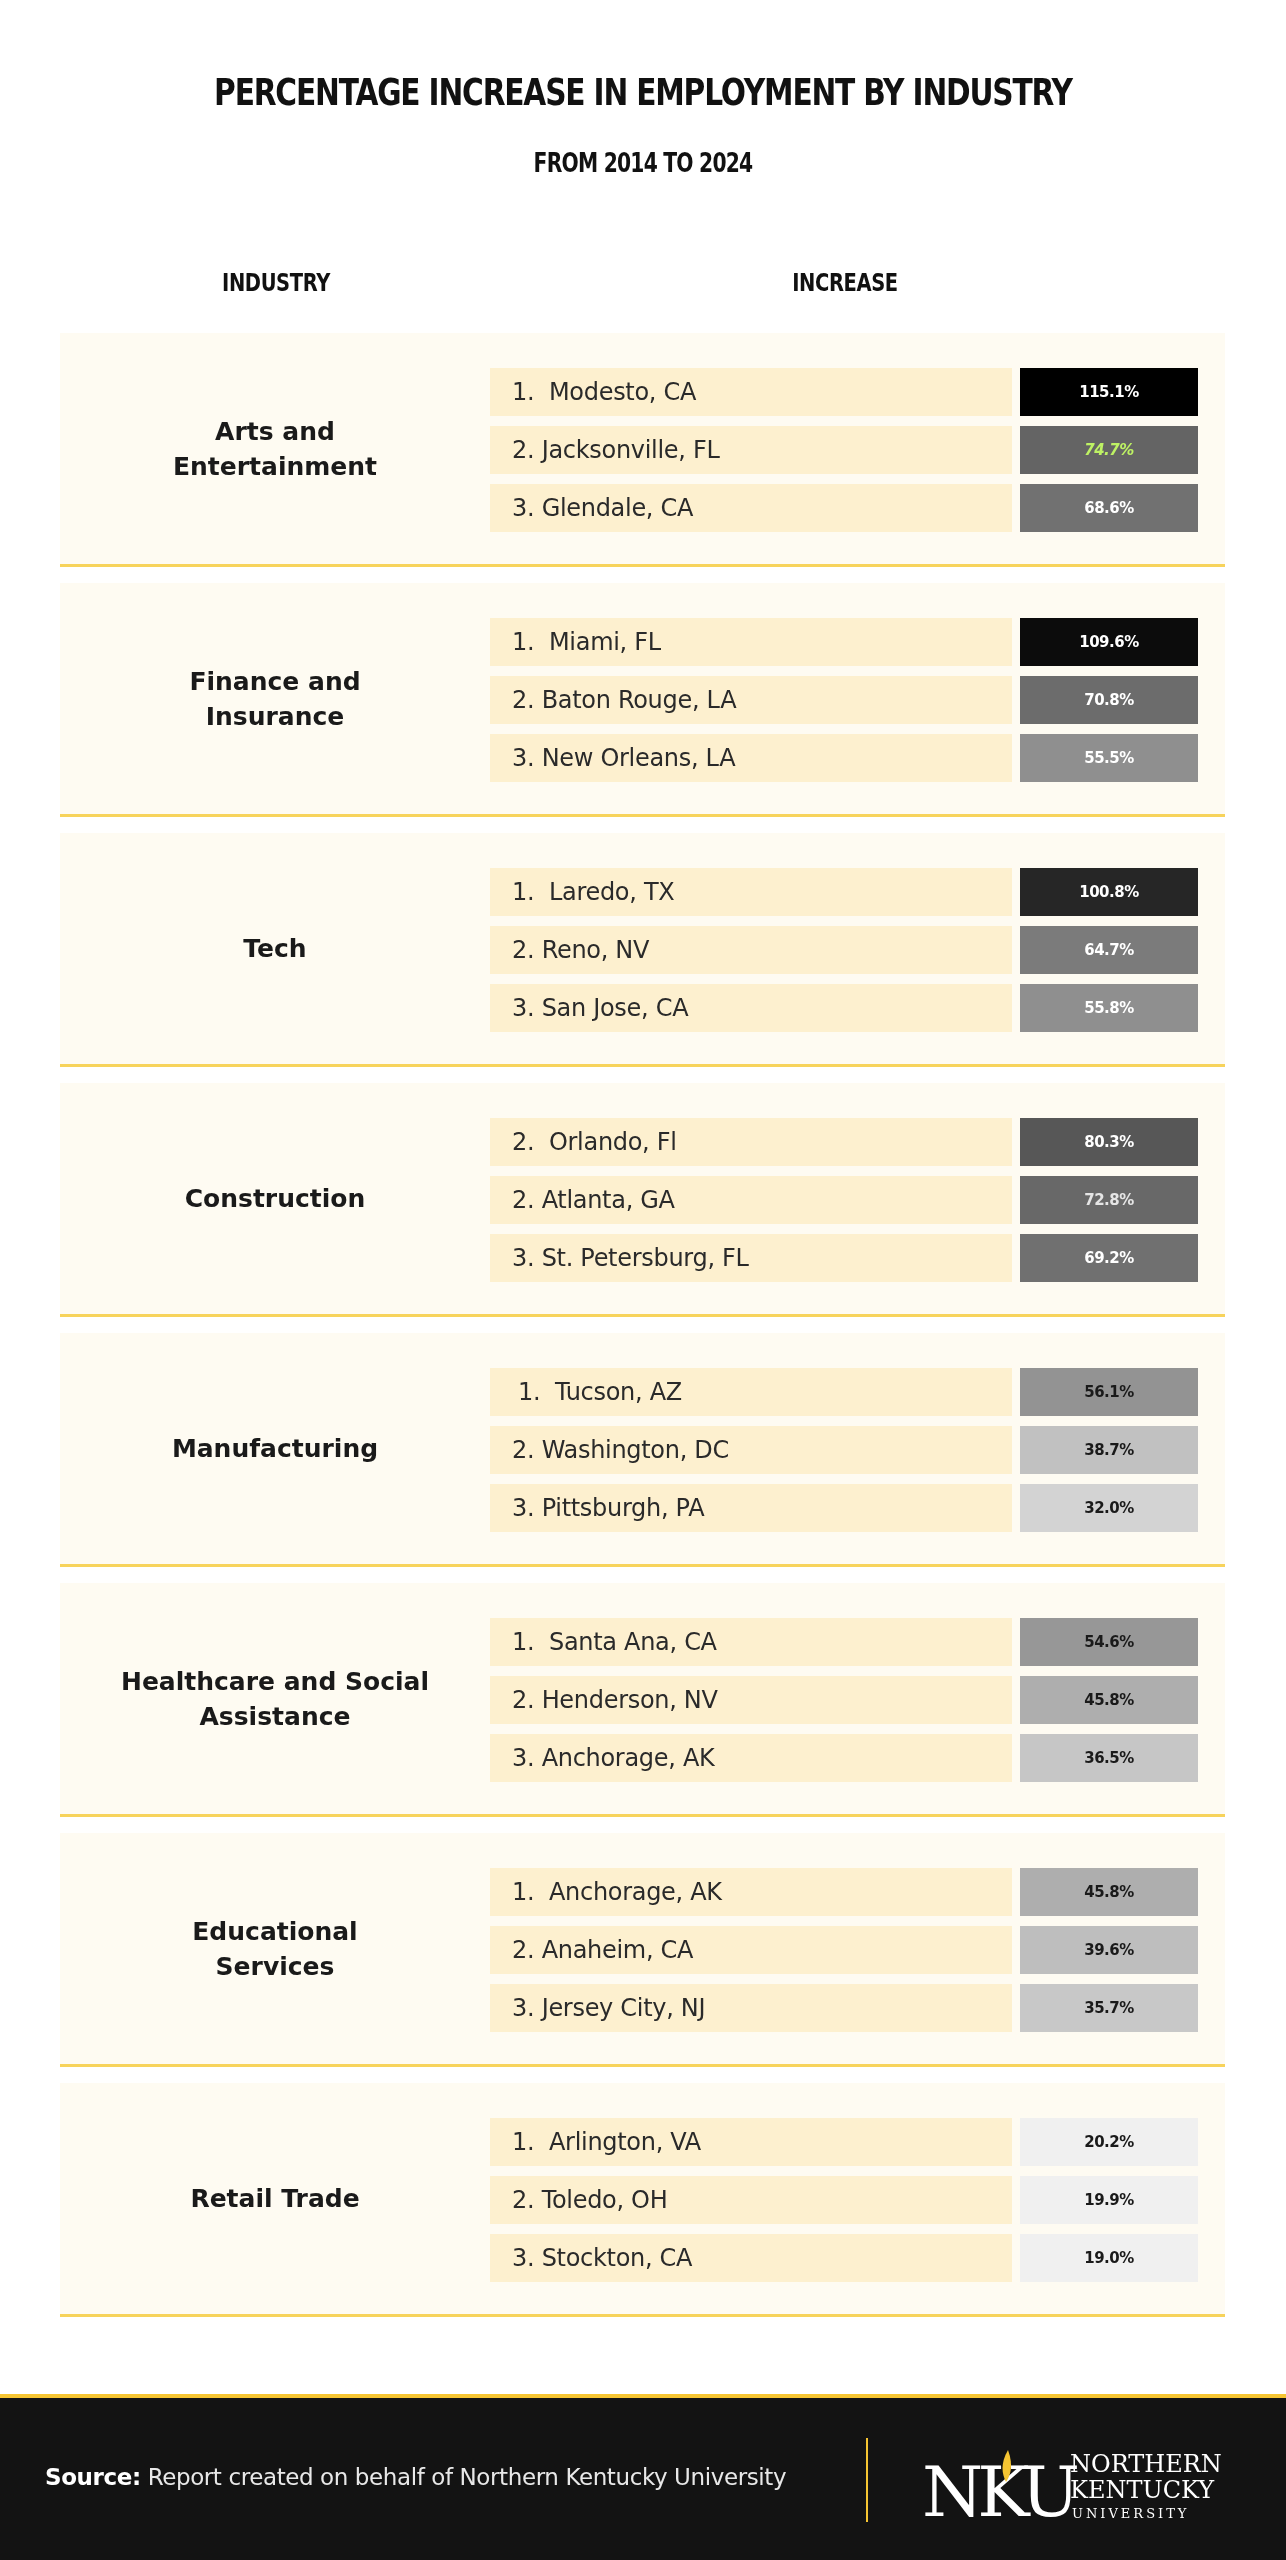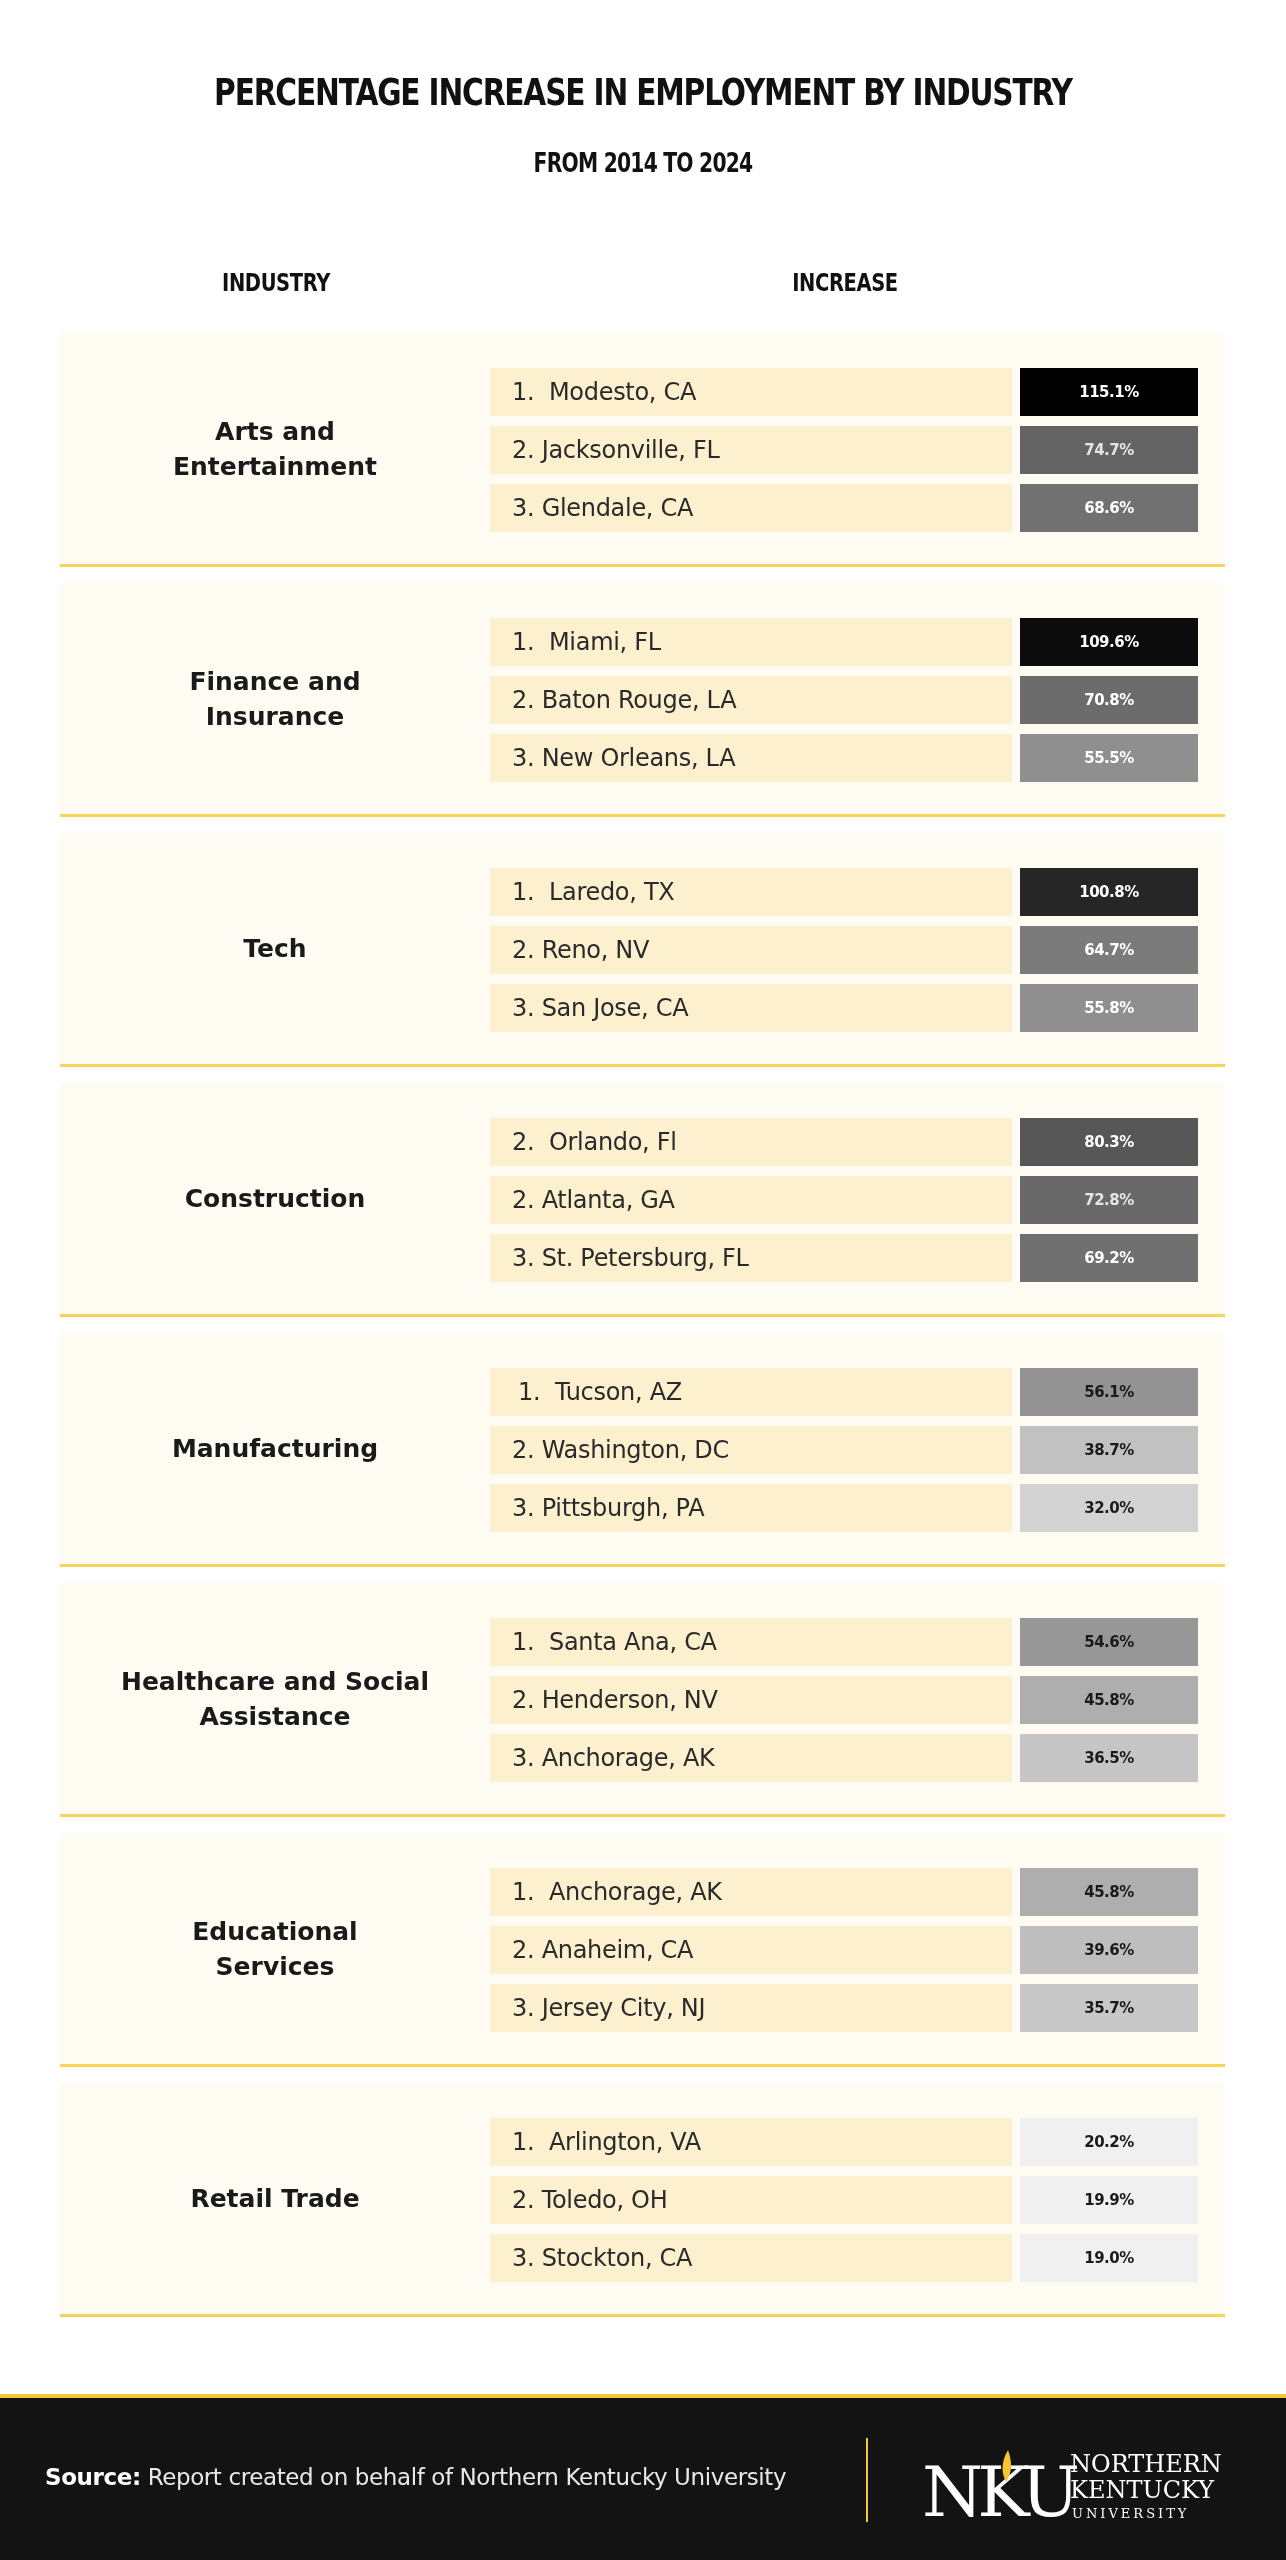--- a/index.html
+++ b/index.html
@@ -75,21 +75,21 @@
 <div class="sections" id="sections">
     <div class="section">
       <div class="industry-name" style="padding: 0px 90px;">Arts and Entertainment</div>
       <div class="rows">
         <div class="row">
           <div class="loc" style="white-space: pre;">1.  Modesto, CA</div>
           <div class="val" style="background: rgb(0, 0, 0); color: rgb(255, 255, 255);">115.1%</div>
         </div>
         <div class="row">
           <div class="loc" style="white-space: pre;">2. Jacksonville, FL</div>
-          <div class="val" style="background: rgb(100, 100, 100); color: #e5e5e5;">74.7%</div>
+          <div class="val" style="background: rgb(100, 100, 100); color: #bef264; font-style: italic;">74.7%</div>
         </div>
         <div class="row">
           <div class="loc" style="white-space: pre;">3. Glendale, CA</div>
           <div class="val" style="background: rgb(113, 113, 113); color: rgb(255, 255, 255);">68.6%</div>
         </div>
       </div>
     </div>
     <div class="section">
       <div class="industry-name" style="padding: 0px 110px;">Finance and Insurance</div>
       <div class="rows">

